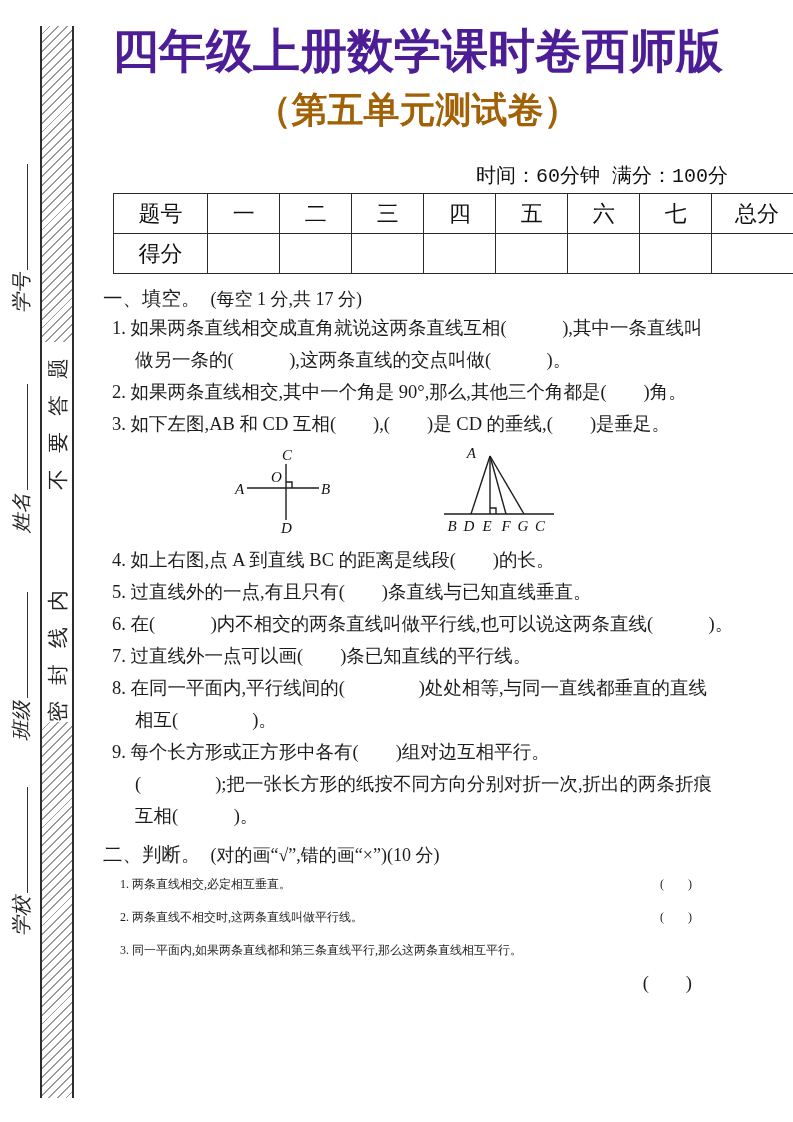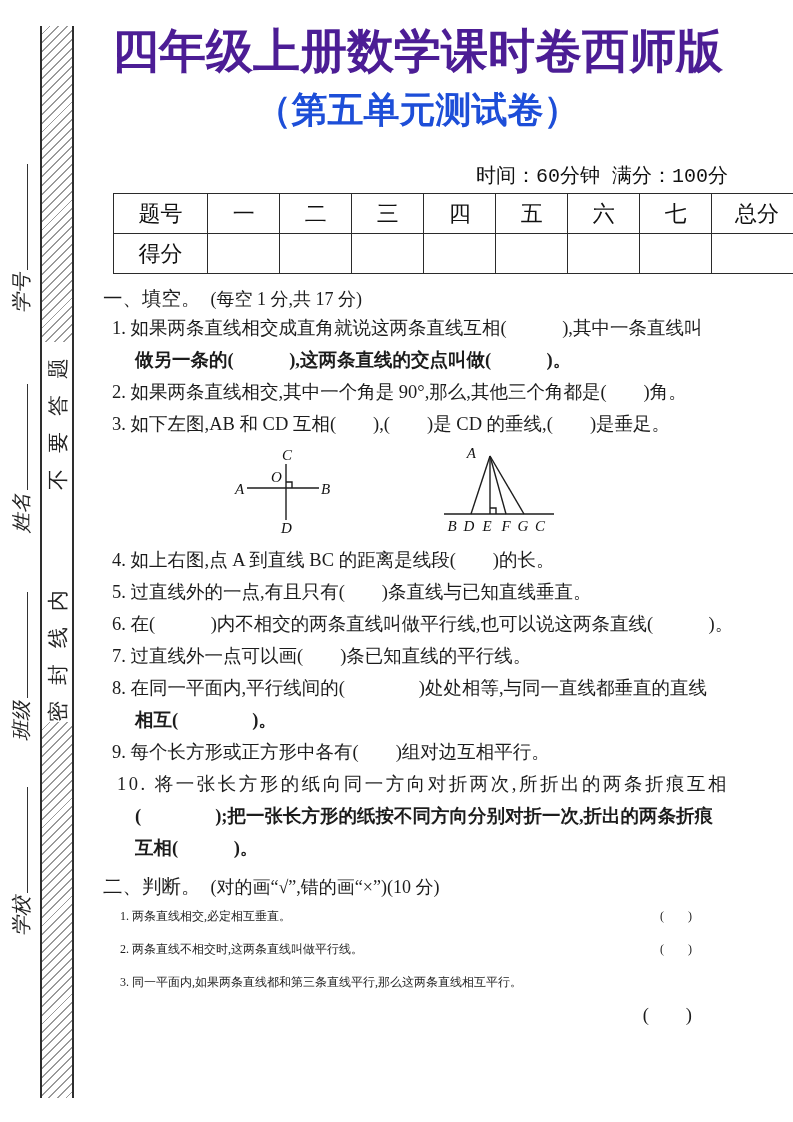--- a/index.html
+++ b/index.html
@@ -43,42 +43,42 @@
   .content { position:relative; margin-left:95px; width:645px; }
 
   .page-title {
     padding-top:24px; text-align:center;
     font-family:"Liberation Sans","DejaVu Sans",sans-serif;
     font-weight:bold; font-size:47px; line-height:54px; color:#4c1d95;
   }
   .page-subtitle {
     margin-top:10px; text-align:center;
     font-family:"Liberation Sans","DejaVu Sans",sans-serif;
-    font-weight:bold; font-size:36px; line-height:44px; color:#1d4ed8;
+    font-weight:bold; font-size:36px; line-height:44px; color:#a16207;
   }
   .exam-meta {
     margin-top:34px; padding-right:12px; text-align:right;
     font-family:Liberation Mono, monospace;
     font-size:20px; line-height:22px; color:#111;
   }
 
   table.score-table {
     margin:5px 0 0 18px; border-collapse:collapse; width:690px;
     font-size:22px; color:#111;
   }
   table.score-table td {
     border:1.8px solid #2b2b2b; height:40px; text-align:center; vertical-align:middle;
   }
 
   .sec-heading { margin:12px 0 0 8px; font-size:19.5px; line-height:26px; }
   .sec-heading .hd-bold { font-weight:normal; }
   .sec-heading .hd-note { font-size:18px;margin-left:10px; }
 
   .q { margin-left:17px; font-size:18.5px; line-height:32px; white-space:nowrap; }
-  .q.cont { margin-left:40px;font-weight:bold; }
+  .q.cont { margin-left:40px; }
   .q.spread { letter-spacing:2.5px; }
 
   .judge-row { display:flex; justify-content:space-between; padding-right:48px;
     margin-left:25px; font-size:12px; line-height:33px; white-space:nowrap; }
   .judge-bracket-only { text-align:right; padding-right:48px;
     font-size:18.5px; line-height:33px; }
 
   
   .figure-row { position:relative; height:100px; margin-top:4px; }
   .fig { position:absolute; }
@@ -199,21 +199,20 @@
       </svg>
     </div>
 
     <div class="q">4. 如上右图,点 A 到直线 BC 的距离是线段(　　)的长。</div>
     <div class="q">5. 过直线外的一点,有且只有(　　)条直线与已知直线垂直。</div>
     <div class="q">6. 在(　　　)内不相交的两条直线叫做平行线,也可以说这两条直线(　　　)。</div>
     <div class="q">7. 过直线外一点可以画(　　)条已知直线的平行线。</div>
     <div class="q">8. 在同一平面内,平行线间的(　　　　)处处相等,与同一直线都垂直的直线</div>
     <div class="q cont">相互(　　　　)。</div>
     <div class="q">9. 每个长方形或正方形中各有(　　)组对边互相平行。</div>
-    <div class="q spread" style="margin-left:22px;">10. 将一张长方形的纸向同一方向对折两次,所折出的两条折痕互相</div>
     <div class="q cont">(　　　　);把一张长方形的纸按不同方向分别对折一次,折出的两条折痕</div>
     <div class="q cont">互相(　　　)。</div>
 
     <div class="sec-heading" style="margin-top:10px;">
       <span class="hd-bold">二、判断。</span><span class="hd-note">(对的画“√”,错的画“×”)(10 分)</span>
     </div>
 
     <div class="judge-row">
       <span>1. 两条直线相交,必定相互垂直。</span>
       <span>(　　)</span>

